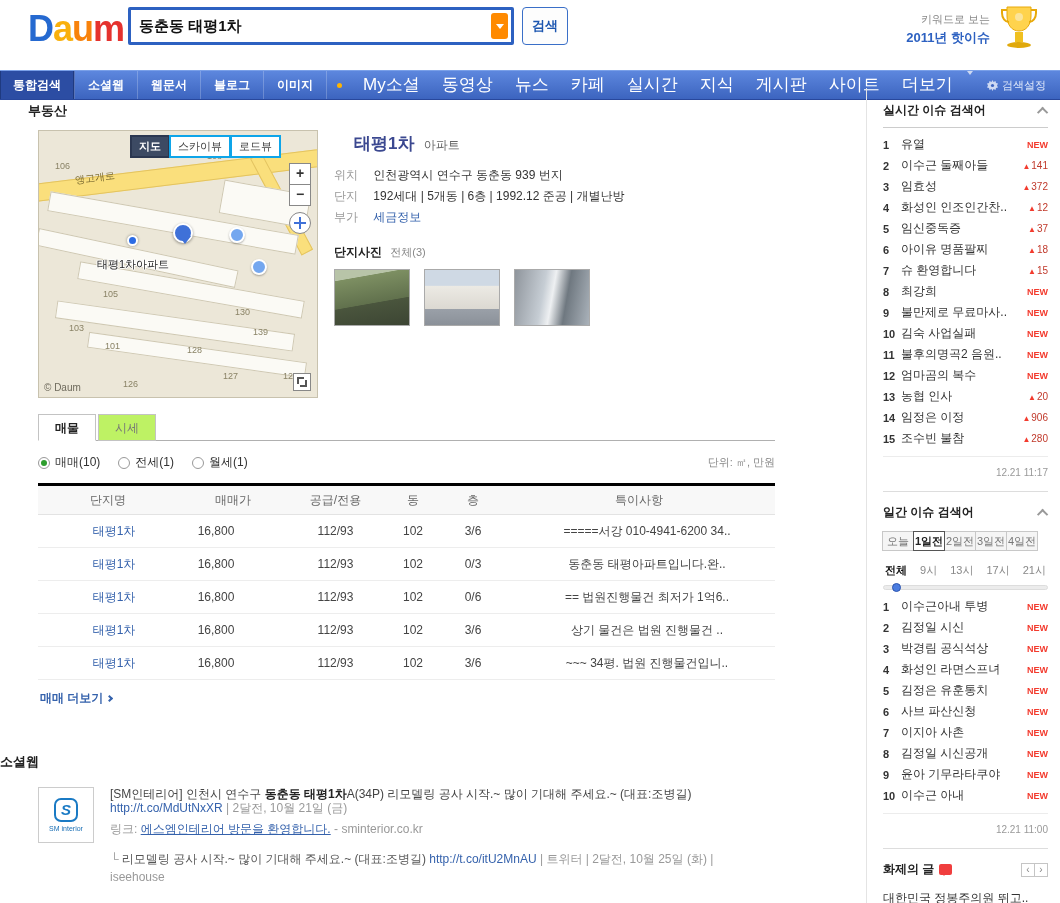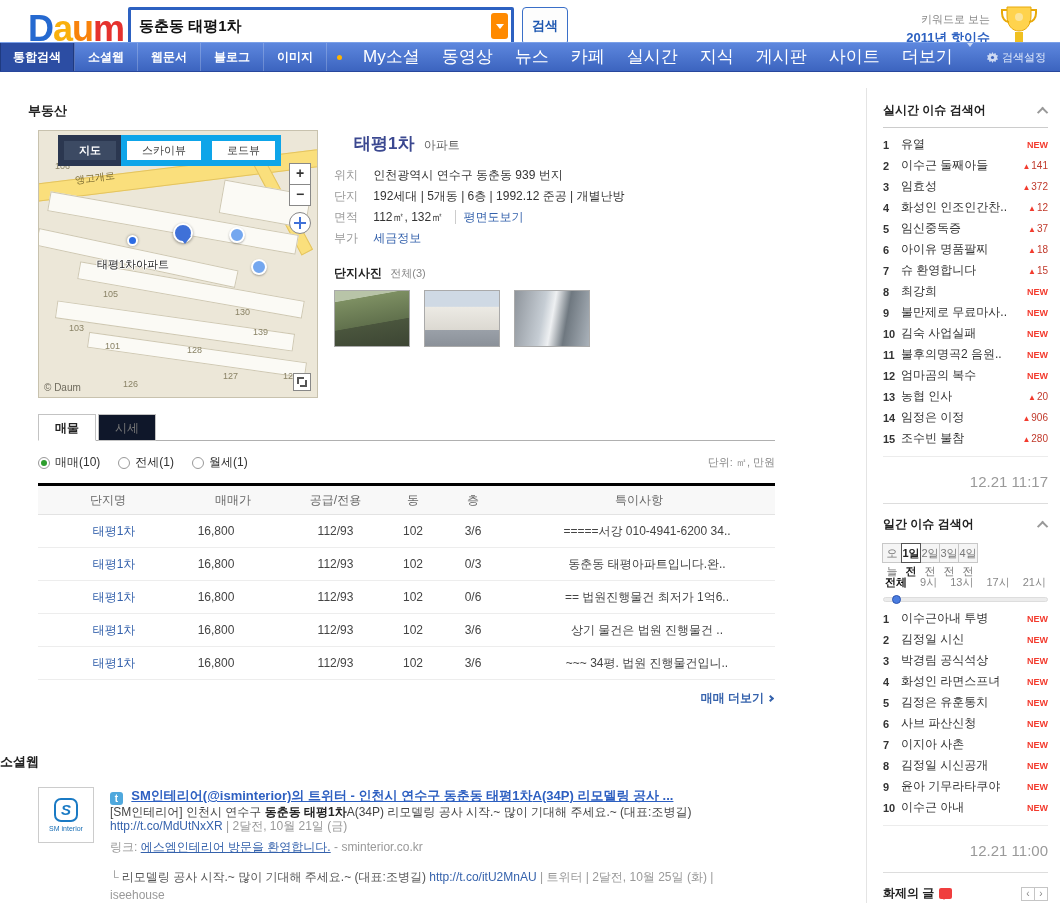--- a/index.html
+++ b/index.html
@@ -27,21 +27,21 @@
   .search-dd i { width:0; height:0; border:4px solid transparent; border-top:5px solid #fff; margin-top:4px; }
   .search-btn { position:absolute; left:522px; top:7px; width:46px; height:38px;
     border:1px solid #3a6fc8; border-radius:4px; background:#fdfdfd; color:#1c56b0;
     font-size:13px; font-weight:bold; cursor:pointer; font-family:inherit; }
   .promo { position:absolute; right:70px; top:12px; text-align:right; cursor:pointer; }
   .promo .p1 { font-size:11px; color:#888; display:block; }
   .promo .p2 { font-size:13px; font-weight:bold; color:#2d61c1; display:block; margin-top:2px; }
   .trophy { position:absolute; right:22px; top:4px; }
 
   
-  .nav { position:absolute; left:0; top:42px; width:1060px; height:30px;
+  .nav { position:absolute; left:0; top:70px; width:1060px; height:30px;
     background:linear-gradient(#5d87de,#3c64bf); border-top:1px solid #7aa0e8; border-bottom:1px solid #28479c;
     display:flex; align-items:stretch; color:#fff; }
   .nav-tab { line-height:28px; padding:0 13px; font-size:12px; font-weight:bold; cursor:pointer;
     border-right:1px solid rgba(255,255,255,.22); }
   .nav-tab.active { background:#2c4da3; box-shadow:inset 1px 0 0 #1f3a80, inset -1px 0 0 #1f3a80; }
   .nav-dot { width:5px; height:5px; background:#ffb400; border-radius:50%; align-self:center; margin:0 10px; }
   .nav-menu { line-height:28px; padding:0 11px; font-size:17px; cursor:pointer; }
   .nav-caret { display:inline-block; width:0; height:0; border:3px solid transparent; border-top:4px solid #cdd9f2; margin-left:3px; vertical-align:1px; }
   .nav-right { margin-left:auto; display:flex; align-items:center; padding-right:14px; cursor:pointer; }
   .nav-right span { font-size:11px; color:#dfe8fa; margin-left:4px; }
@@ -77,21 +77,21 @@
   .map-nums span:nth-of-type(9){left:184px;top:240px;}.map-nums span:nth-of-type(10){left:84px;top:248px;}
   .map-nums span:nth-of-type(11){left:244px;top:240px;}
   .marker-dot { position:absolute; left:88px; top:104px; width:11px; height:11px; background:#2b6be4; border:2px solid #fff; border-radius:50%; box-shadow:0 0 3px rgba(0,0,0,.4); }
   .marker-balloon { position:absolute; left:134px; top:92px; width:20px; height:20px; background:#3f71d8; border:2px solid #fff; border-radius:50%; box-shadow:0 1px 3px rgba(0,0,0,.4); }
   .marker-balloon::after { content:""; position:absolute; left:4px; bottom:-9px; border:6px solid transparent; border-top:8px solid #3f71d8; }
   .rv { position:absolute; width:16px; height:16px; background:#74a7ef; border:2px solid #fff; border-radius:50%; box-shadow:0 1px 2px rgba(0,0,0,.3); }
   .rv1 { left:190px; top:96px; } .rv2 { left:212px; top:128px; }
   .marker-label { position:absolute; left:58px; top:126px; font-size:11px; color:#222;
     text-shadow:1px 0 #fff,-1px 0 #fff,0 1px #fff,0 -1px #fff; }
   .map-btns { position:absolute; top:4px; right:36px; display:flex; }
-  .map-btn { padding:2px 15px; font-size:11px; background:#fff; color:#444; border:6px solid #0ea5e9; margin-left:-1px; cursor:pointer; }
+  .map-btn { padding:2px 7px; font-size:11px; background:#fff; color:#444; border:2px solid #0ea5e9; margin-left:-1px; cursor:pointer; }
   .map-btn.k-on { background:#3c4a63; color:#fff; border-color:#2b3750; font-weight:bold; }
   .zoom { position:absolute; right:6px; top:32px; width:22px; }
   .zoom-btn { width:22px; height:22px; background:#fff; border:1px solid #888; font-size:14px; font-weight:bold; color:#333; line-height:19px; text-align:center; cursor:pointer; }
   .zoom-btn + .zoom-btn { margin-top:-1px; }
   .pan-btn { width:22px; height:22px; margin-top:6px; background:#fff; border:1px solid #888; border-radius:50%; position:relative; cursor:pointer; }
   .pan-btn::before, .pan-btn::after { content:""; position:absolute; background:#3f71d8; }
   .pan-btn::before { left:9px; top:4px; width:2px; height:12px; }
   .pan-btn::after { left:4px; top:9px; width:12px; height:2px; }
   .fullscreen-btn { position:absolute; right:6px; bottom:6px; width:18px; height:18px; background:#fff; border:1px solid #888; cursor:pointer; }
   .fullscreen-btn::before { content:""; position:absolute; left:3px; top:3px; width:5px; height:5px; border-left:2px solid #555; border-top:2px solid #555; }
@@ -110,40 +110,40 @@
   .photos-head b { font-size:12px; color:#222; }
   .photos-head span { font-size:11px; color:#888; margin-left:5px; }
   .photos { display:flex; }
   .photo { width:76px; height:57px; border:1px solid #aaa; margin-right:14px; cursor:pointer; }
   .ph1 { background:linear-gradient(170deg,#b8c4a8 0%,#b8c4a8 16%,#7d8f62 17%,#61714d 58%,#4a553d 59%,#3c4533 100%); }
   .ph2 { background:linear-gradient(#cfd9e4 0%,#cfd9e4 28%,#eceae4 29%,#dcd9d2 70%,#9aa0a8 71%,#8b9199 100%); }
   .ph3 { background:linear-gradient(100deg,#8f959c 0%,#c6cdd4 38%,#eef0f2 50%,#6f7880 68%,#aab2ba 100%); }
 
   .tabs { display:flex; align-items:flex-end; border-bottom:1px solid #b0b0b0; margin-top:16px; }
   .ltab { width:58px; height:27px; line-height:27px; text-align:center; font-size:12px;
-    border:1px solid #c3c3c3; background:#0f172a; color:#777; margin-right:2px; margin-bottom:-1px; cursor:pointer; }
+    border:1px solid #c3c3c3; background:#bef264; color:#777; margin-right:2px; margin-bottom:-1px; cursor:pointer; }
   .ltab.k-on { background:#fff; font-weight:bold; color:#222; border-bottom-color:#fff; }
 
   .filters { display:flex; align-items:center; margin-top:13px; font-size:12px; color:#333; }
   .filter { margin-right:18px; display:flex; align-items:center; cursor:pointer; }
   .radio { width:12px; height:12px; border:1px solid #999; border-radius:50%; background:#fff; position:relative; margin-right:5px; flex:none; }
   .radio.k-on::after { content:""; position:absolute; left:2px; top:2px; width:6px; height:6px; border-radius:50%; background:#2e9e2e; }
   .unit { margin-left:auto; font-size:11px; color:#888; }
 
   table.listing { width:737px; border-collapse:collapse; table-layout:fixed; margin-top:12px; }
   table.listing col.c1{width:140px;} table.listing col.c2{width:110px;} table.listing col.c3{width:95px;}
   table.listing col.c4{width:60px;}  table.listing col.c5{width:60px;}  table.listing col.c6{width:272px;}
   table.listing th { height:30px; background:#f8f8f8; border-top:3px solid #000000; border-bottom:1px solid #e3e3e3;
     font-size:12px; font-weight:normal; color:#666; }
   table.listing td { height:33px; border-bottom:1px solid #ededed; font-size:12px; color:#444; text-align:center; }
   td.c-name { text-align:left; padding-left:12px; }
   td.c-name a { color:#3562ac; }
   td.c-price { text-align:right; padding-right:34px; }
   td.c-note { text-align:left; padding-left:16px; color:#333; }
-  .more { width:737px; text-align:right; padding:10px 2px; font-size:12px; }
+  .more { width:737px; padding:10px 2px; font-size:12px; }
   .more a { color:#3562ac; font-weight:bold; }
   .more .chev { display:inline-block; width:5px; height:5px; border-right:2px solid #3562ac; border-top:2px solid #3562ac; transform:rotate(45deg); margin-left:4px; vertical-align:1px; }
 
   
   .social-sec { margin-top:36px; }
   .social-item { display:flex; margin:16px 0 0 38px; width:700px; }
   .avatar { width:56px; height:56px; border:1px solid #ccc; background:#fff; flex:none;
     display:flex; flex-direction:column; align-items:center; justify-content:center; }
   .sm-mark { width:24px; height:24px; border:2px solid #1a7ac4; border-radius:7px; color:#1a7ac4;
     font-weight:bold; font-size:15px; line-height:20px; text-align:center; font-style:italic; }
@@ -163,24 +163,24 @@
   .sb-title { font-size:12px; font-weight:bold; color:#222; }
   .collapse { margin-left:auto; width:8px; height:8px; border-left:2px solid #999; border-top:2px solid #999; transform:rotate(45deg) translateY(2px); cursor:pointer; }
   .sb-list { margin-top:6px; }
   .sb-item { display:flex; align-items:center; height:21px; cursor:pointer; }
   .rank { width:18px; font-size:11px; font-weight:bold; color:#333; flex:none; }
   .kw { flex:1; font-size:12px; color:#333; white-space:nowrap; overflow:hidden; }
   .badge { margin-left:4px; flex:none; }
   .badge.k-new { color:#f33b2e; font-size:9px; font-weight:bold; }
   .badge.k-up { color:#c0392b; font-size:10px; }
   .badge.k-up::before { content:"▲"; font-size:8px; color:#f33b2e; margin-right:1px; }
-  .stamp { text-align:right; font-size:15px; color:#999; border-top:1px solid #ececec; margin-top:7px; padding-top:16px; }
+  .stamp { text-align:right; font-size:10px; color:#999; border-top:1px solid #ececec; margin-top:7px; padding-top:10px; }
   .sb-sec2 { border-top:1px solid #ddd; margin-top:13px; padding-top:12px; }
   .day-tabs { display:flex; margin-top:10px; }
-  .dtab { width:20px; height:20px; line-height:18px; text-align:center; font-size:11px; color:#777;
+  .dtab { width:32px; height:20px; line-height:18px; text-align:center; font-size:11px; color:#777;
     background:#f5f5f5; border:1px solid #c8c8c8; margin-left:-1px; cursor:pointer; }
   .dtab.k-on { background:#fff; border:1px solid #555; color:#222; font-weight:bold; position:relative; z-index:1; }
   .time-tabs { display:flex; justify-content:space-between; margin-top:12px; padding:0 2px; }
   .ttab { font-size:11px; color:#888; cursor:pointer; }
   .ttab.k-on { color:#111; font-weight:bold; }
   .slider { position:relative; height:5px; background:#ececec; border:1px solid #ddd; border-radius:3px; margin-top:7px; }
   .handle { position:absolute; left:8px; top:-3px; width:9px; height:9px; border-radius:50%; background:#4a7ce0; border:1px solid #2c55b0; cursor:pointer; }
   .hot-head { display:flex; align-items:center; }
   .hot-icon { width:13px; height:11px; background:#f03e3e; border-radius:2px; position:relative; margin-left:5px; }
   .hot-icon::after { content:""; position:absolute; left:2px; bottom:-4px; border:3px solid transparent; border-top:4px solid #f03e3e; }
@@ -329,25 +329,20 @@
           <a class="p-name">태평1차</a>
           <span class="p-type">아파트</span>
         </div>
         <div class="p-row">
           <span class="p-label">위치</span>
           <span>인천광역시 연수구 동춘동 939 번지</span>
         </div>
         <div class="p-row">
           <span class="p-label">단지</span>
           <span>192세대 | 5개동 | 6층 | 1992.12 준공 | 개별난방</span>
-        </div>
-        <div class="p-row">
-          <span class="p-label">면적</span>
-          <span>112㎡, 132㎡</span>
-          <a class="p-link sep-link">평면도보기</a>
         </div>
         <div class="p-row">
           <span class="p-label">부가</span>
           <a class="p-link">세금정보</a>
         </div>
 
         <div class="photos-head">
           <b>단지사진</b>
           <span>전체(3)</span>
         </div>
@@ -461,24 +456,20 @@
   </div>
 
   <div class="social-sec">
     <h2 class="sec-title">소셜웹</h2>
     <div class="social-item">
       <div class="avatar">
         <div class="sm-mark">S</div>
         <div class="sm-text">SM interior</div>
       </div>
       <div class="s-content">
-        <div>
-          <span class="tw-icon">t</span>
-          <a class="s-title"><span>SM인테리어(@isminterior)의 트위터 - 인천시 연수구 </span><span>동춘동 태평1차</span><span>A(34P) 리모델링 공사 ...</span></a>
-        </div>
         <div class="s-body">
           <span>[SM인테리어] 인천시 연수구 </span><b>동춘동 태평1차</b><span>A(34P) 리모델링 공사 시작.~ 많이 기대해 주세요.~ (대표:조병길) </span><a class="blue">http://t.co/MdUtNxXR</a>
           <span class="gray">| 2달전, 10월 21일 (금)</span>
         </div>
         <div class="s-link-line">
           <span class="gray">링크:</span>
           <a class="blue u">에스엠인테리어 방문을 환영합니다.</a>
           <span class="gray">- sminterior.co.kr</span>
         </div>
         <div class="s-reply">

